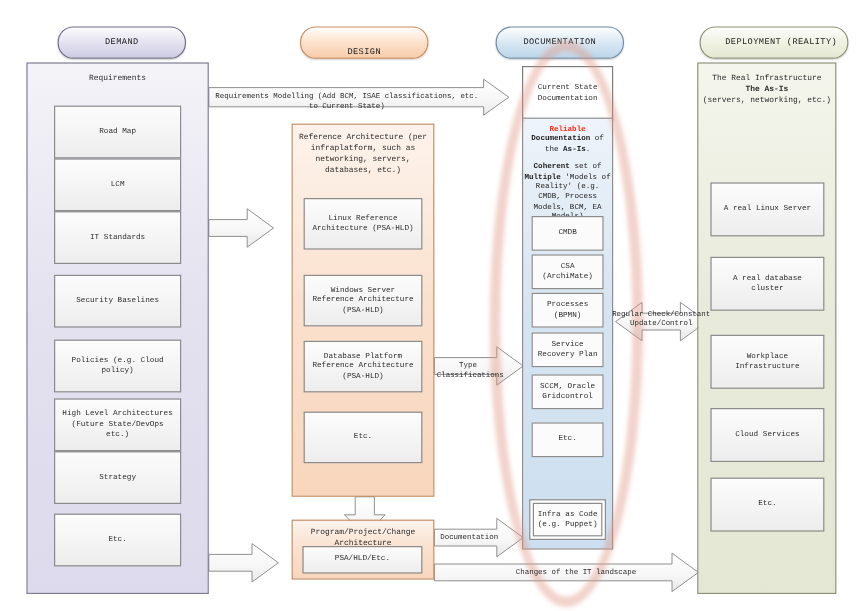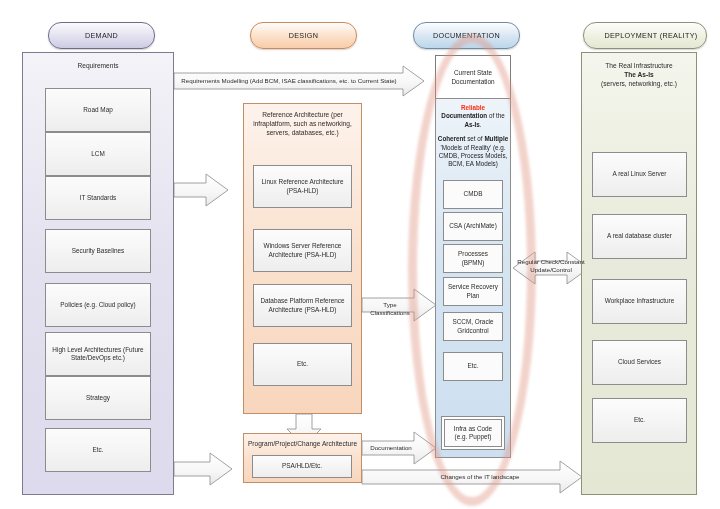--- a/index.html
+++ b/index.html
@@ -1,34 +1,34 @@
 <!DOCTYPE html>
 <html><head>
 <meta charset="utf-8">
 <style>
   html,body{margin:0;padding:0;background:#ffffff;}
   body{
     width:720px;height:509px;position:relative;overflow:hidden;
     font-family:"Liberation Sans","DejaVu Sans",sans-serif;
     color:#2b2b2b;-webkit-font-smoothing:antialiased;
   }
-  .canvas{position:absolute;left:0;top:0;width:720px;height:509px;}
+  .canvas{position:absolute;left:0;top:0;width:720px;height:509px;font-family:Liberation Mono, monospace;}
 
   
   .pill{
     position:absolute;height:25px;border-radius:13px;
     display:flex;align-items:center;justify-content:center;
     font-size:7.2px;letter-spacing:.35px;text-align:center;
     border:1px solid #8a8a8a;color:#222;
     box-shadow:0 1px 1.5px rgba(0,0,0,.18);
   }
   .pill-demand{left:48px;top:22px;width:105px;
     background:linear-gradient(180deg,#fbfbfd 0%,#e2e0ef 55%,#cdcbe2 100%);border-color:#6f6d86;}
   .pill-design{left:250px;top:22px;width:105px;
-    background:linear-gradient(180deg,#fffdfb 0%,#fbdfc7 55%,#f8cdab 100%);border-color:#c98b5e;}
+    background:linear-gradient(180deg,#fffdfb 0%,#fbdfc7 55%,#f8cdab 100%);border-color:#c98b5e;align-items:flex-end;}
   .pill-doc{left:413px;top:22px;width:105px;
     background:linear-gradient(180deg,#fdfeff 0%,#d6e5f2 55%,#bcd6ea 100%);border-color:#6f8ba4;}
   .pill-deploy{left:583px;top:22px;width:110px;
     background:linear-gradient(180deg,#fdfdfa 0%,#eef0e0 55%,#e4e8d2 100%);border-color:#8d9175;padding-left:12px;}
 
   
   .panel{position:absolute;border:1px solid #8d8d8d;box-sizing:border-box;}
   .panel-demand{left:22px;top:52px;width:152px;height:443px;
     background:linear-gradient(180deg,#f4f3f8 0%,#e4e2ef 45%,#dcdaec 100%);border-color:#7d7b92;}
   .panel-design{left:243px;top:103px;width:119px;height:311px;

